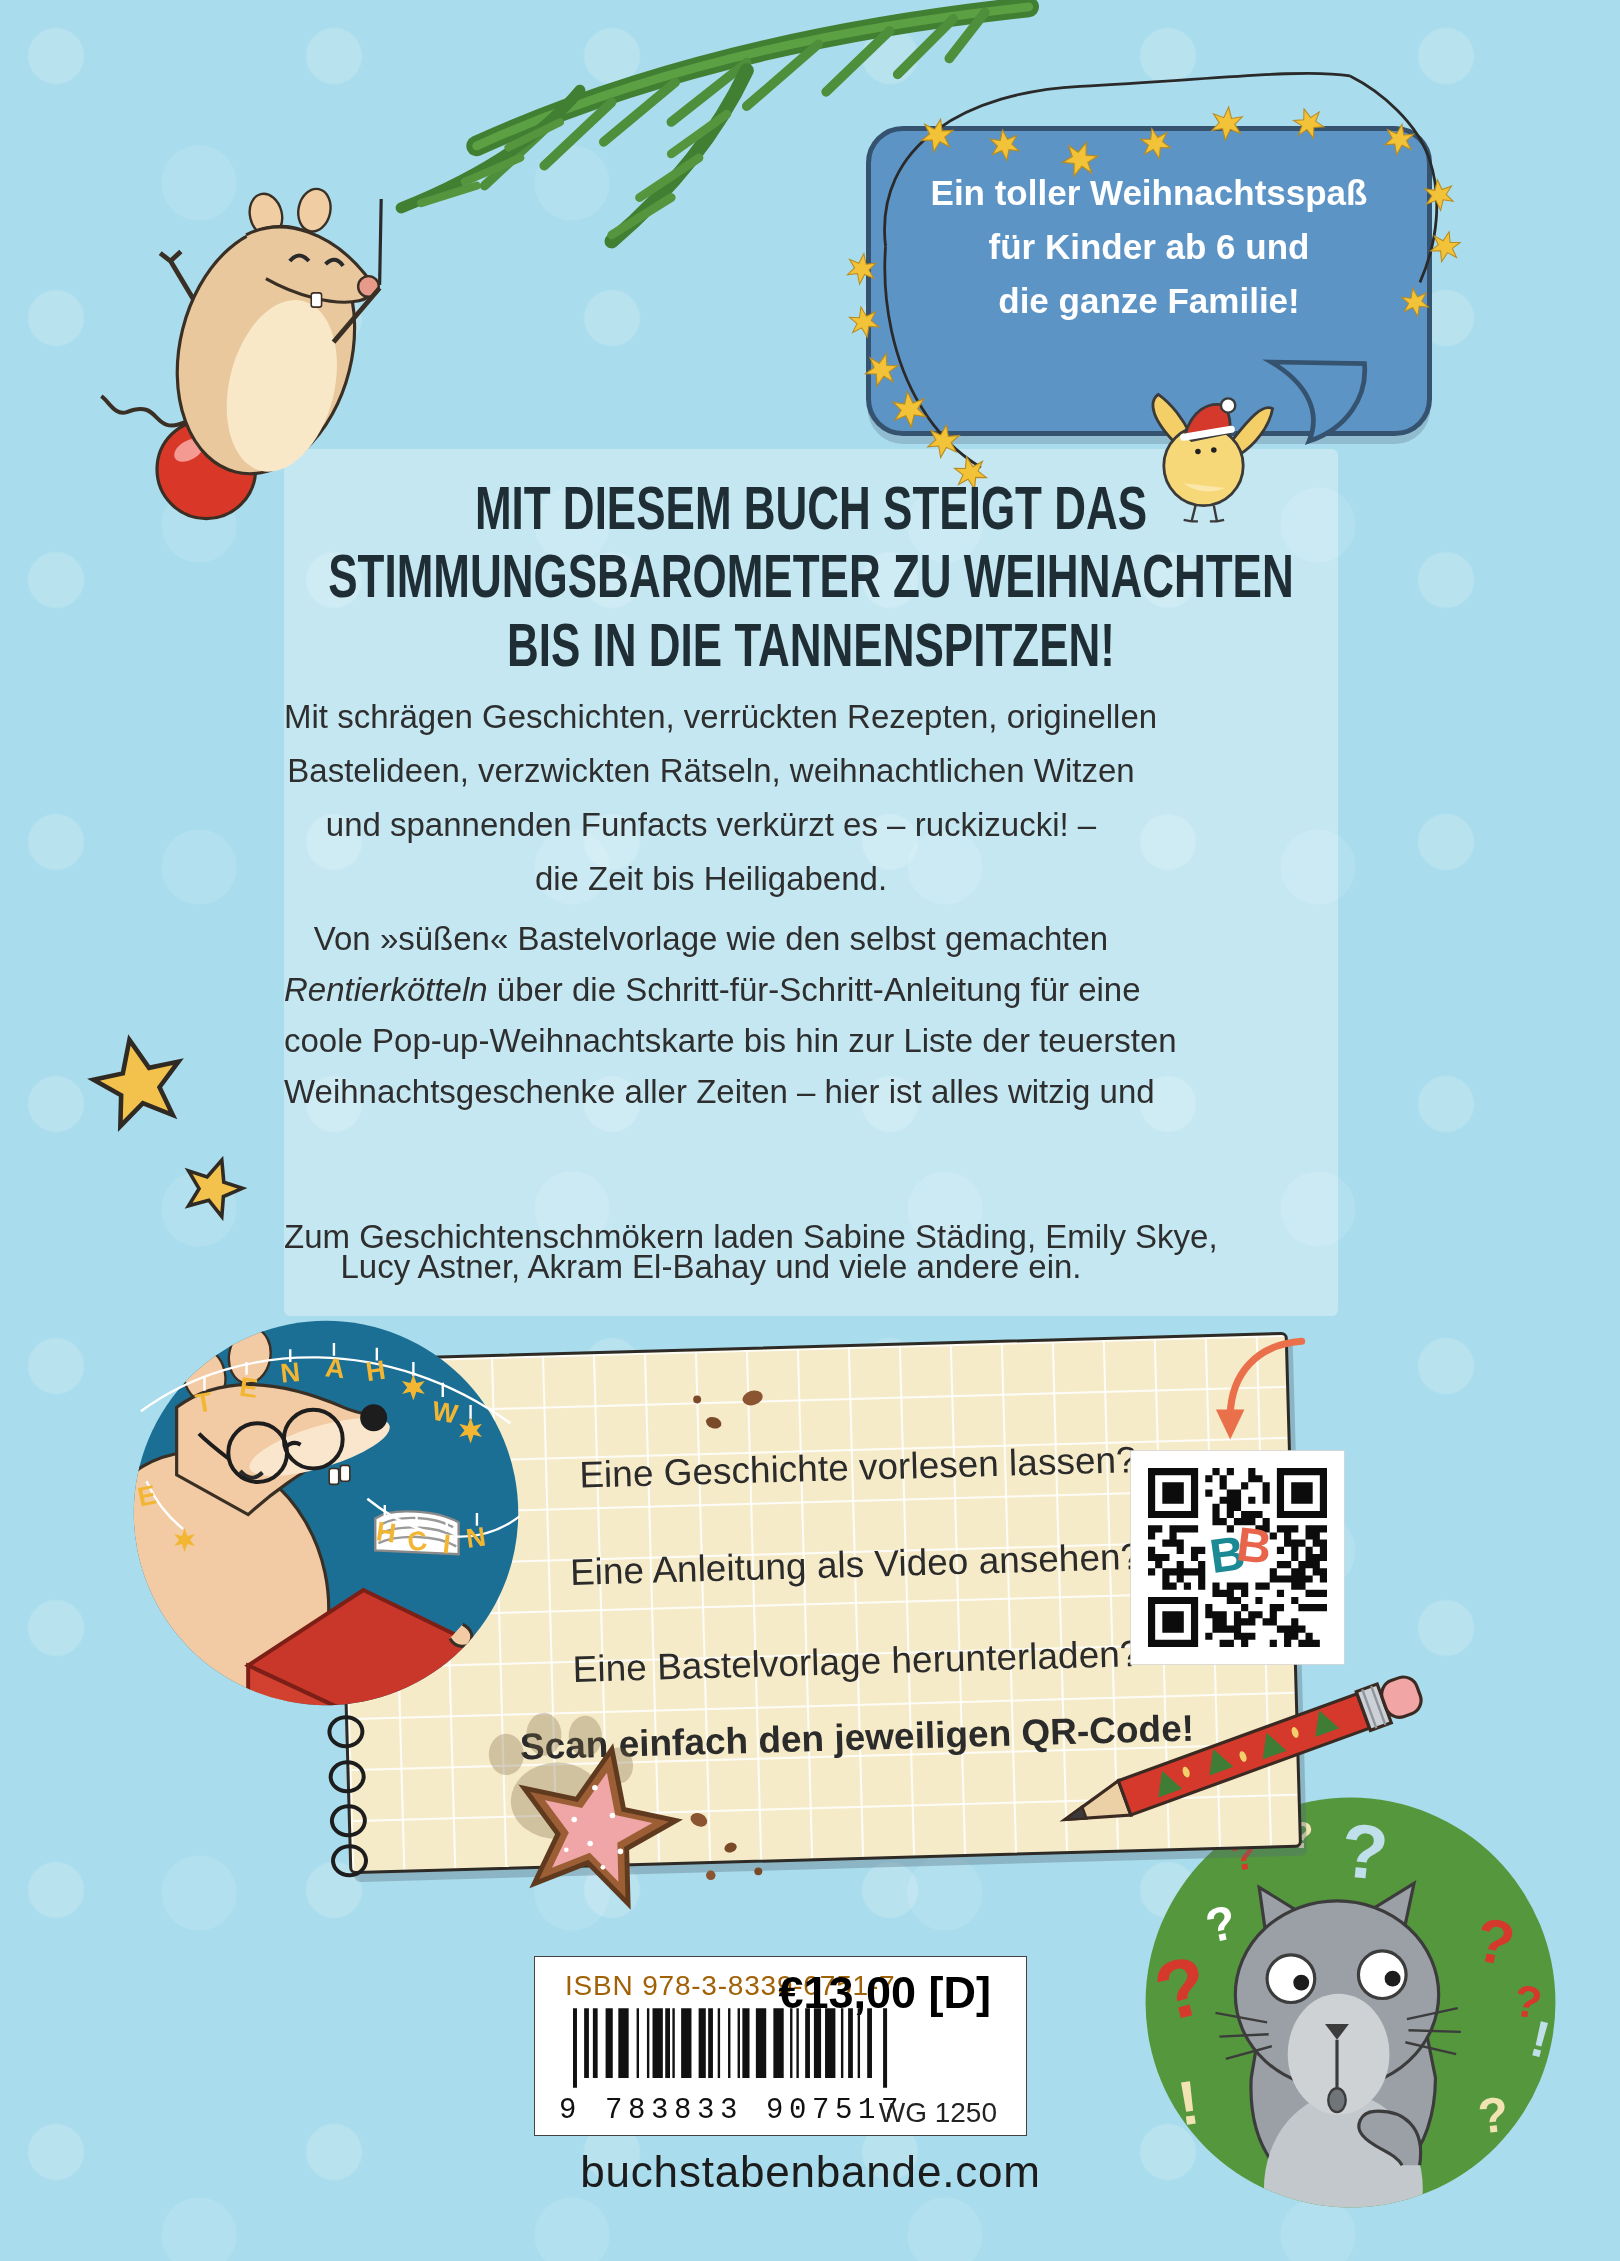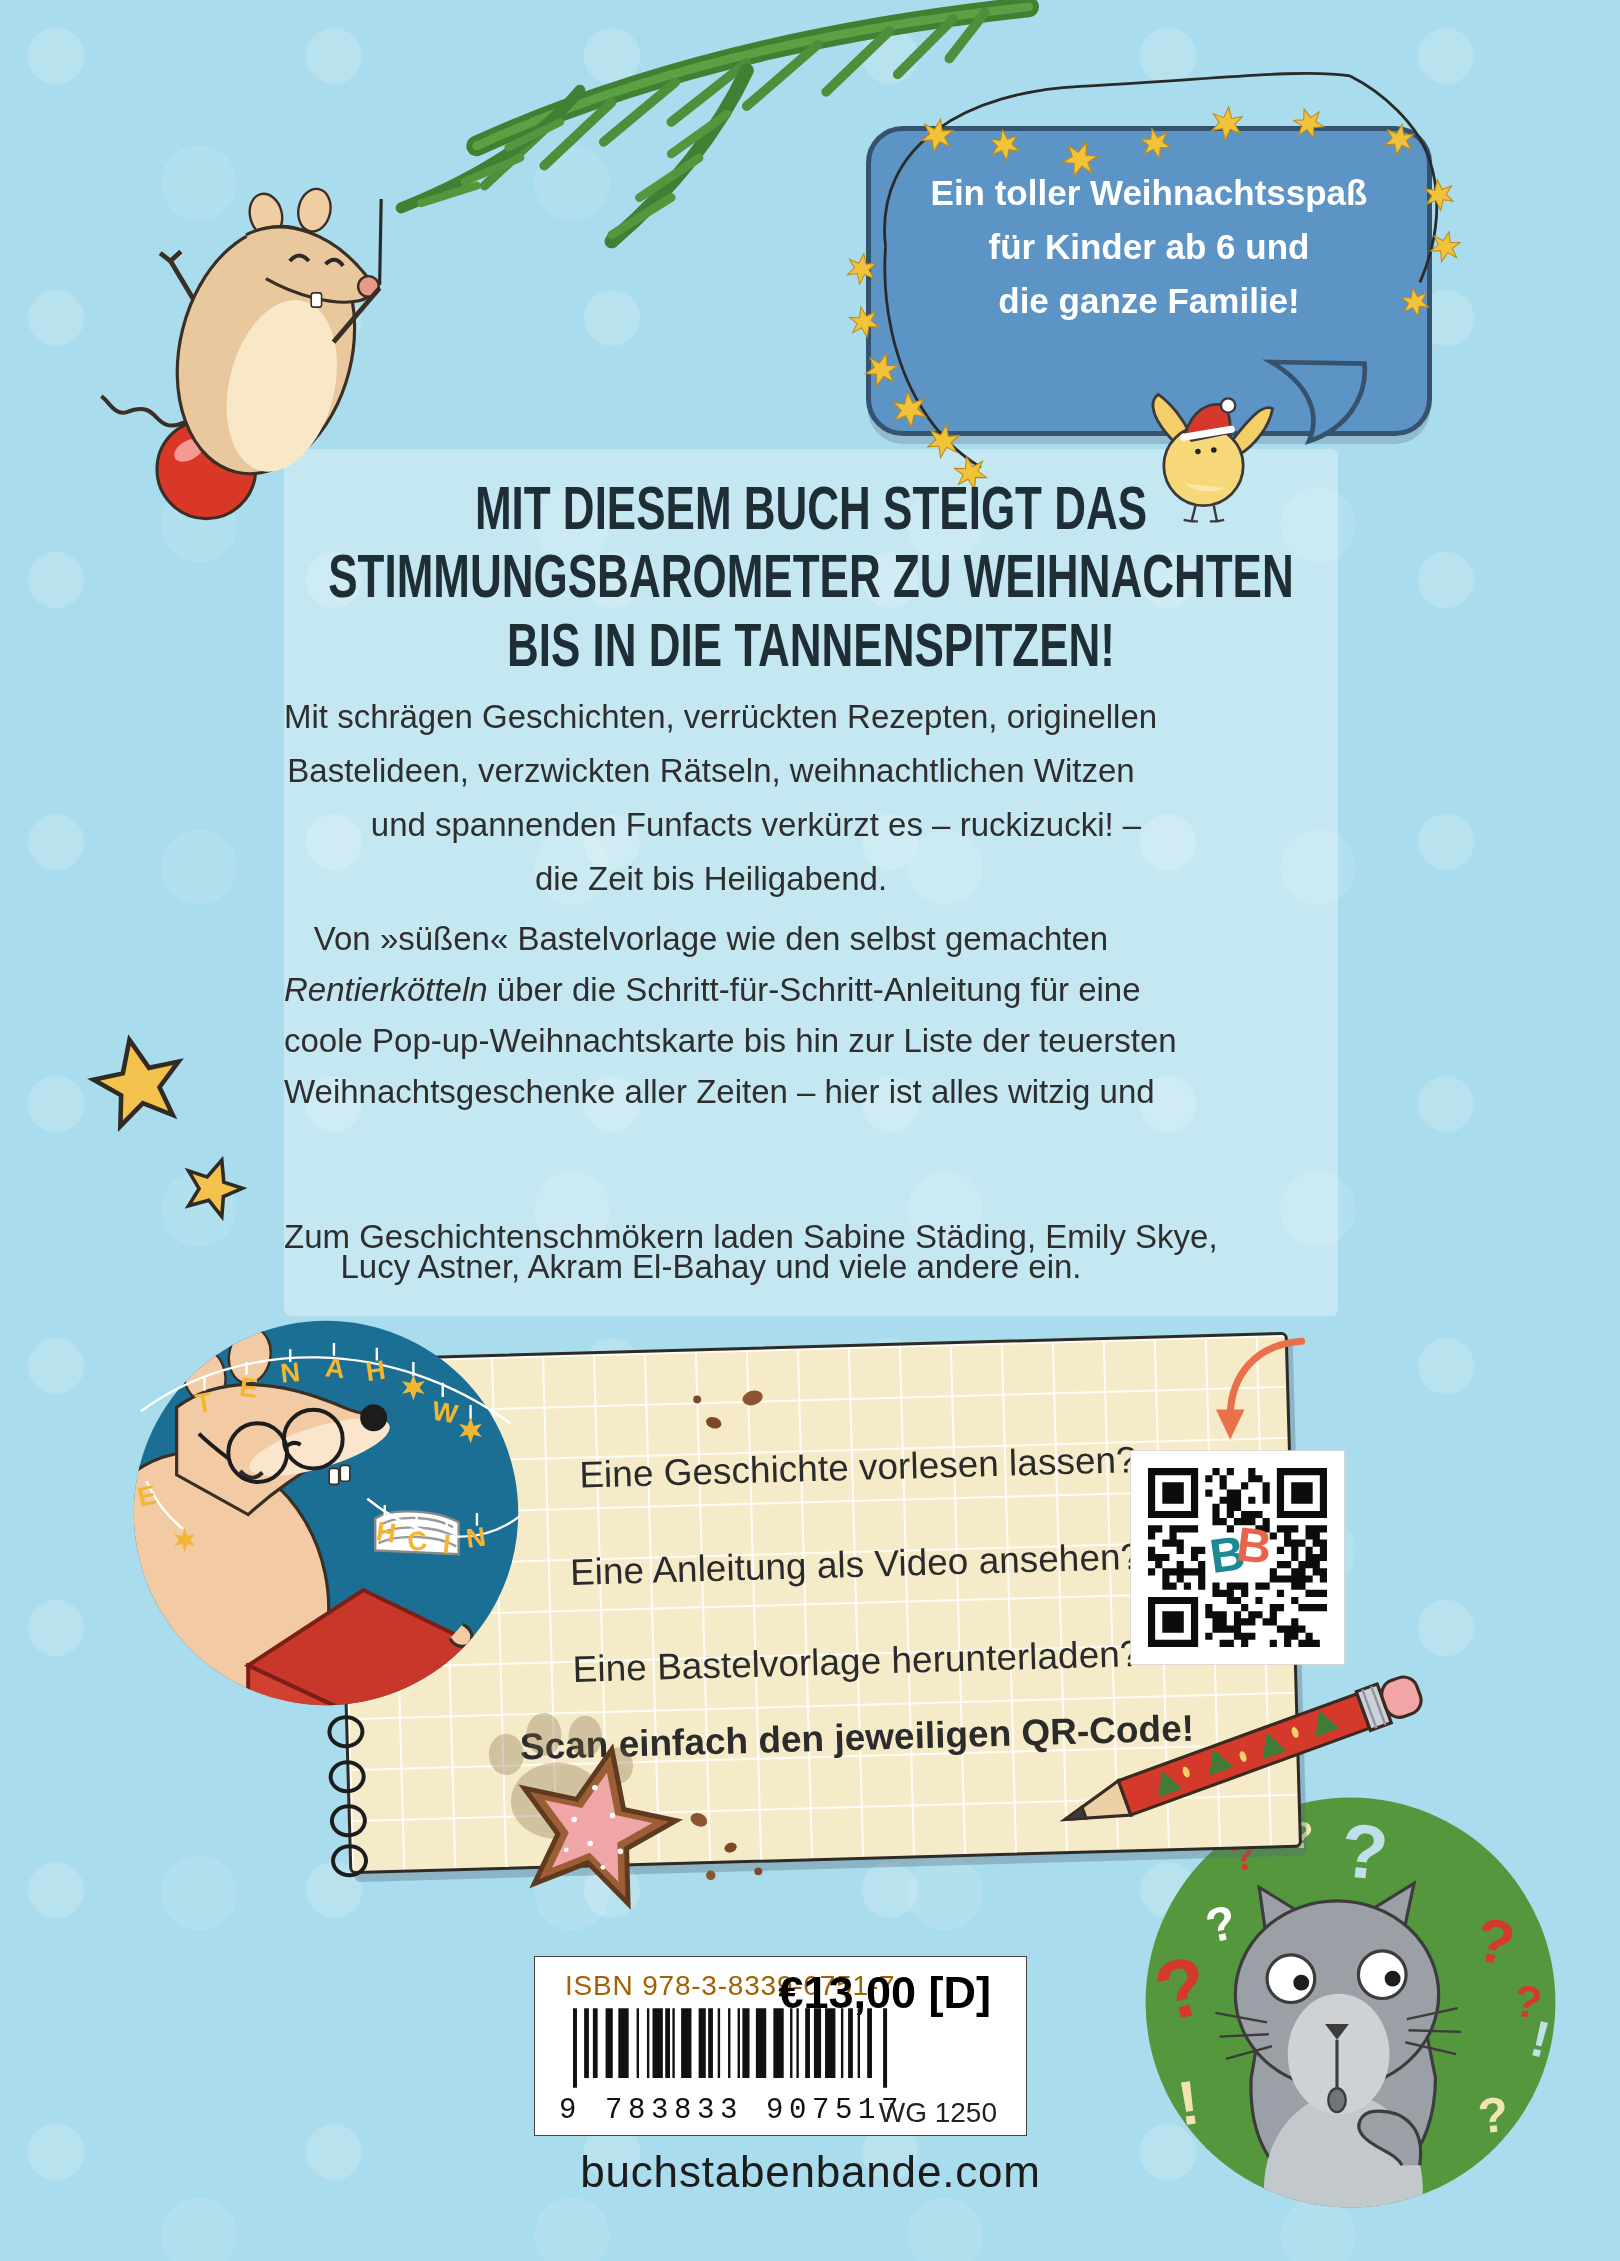--- a/index.html
+++ b/index.html
@@ -170,21 +170,21 @@
     <circle cx="88" cy="80" r="3.5" fill="#222"></circle>
       <circle cx="108" cy="78" r="3.5" fill="#222"></circle>
   </svg>
 
   <div class="abs h-line" style="top:483px;">MIT DIESEM BUCH STEIGT DAS</div>
   <div class="abs h-line" style="top:551px;">STIMMUNGSBAROMETER ZU WEIHNACHTEN</div>
   <div class="abs h-line" style="top:620px;">BIS IN DIE TANNENSPITZEN!</div>
 
   <div class="abs b-line" style="top:698px;">Mit schrägen Geschichten, verrückten Rezepten, originellen</div>
   <div class="abs b-line" style="top:752px;">Bastelideen, verzwickten Rätseln, weihnachtlichen Witzen</div>
-  <div class="abs b-line" style="top:806px;padding-left:45px;">und spannenden Funfacts verkürzt es – ruckizucki! –</div>
+  <div class="abs b-line" style="top:806px;">und spannenden Funfacts verkürzt es – ruckizucki! –</div>
   <div class="abs b-line" style="top:860px;">die Zeit bis Heiligabend.</div>
 
   <div class="abs b-line" style="top:920px;">Von »süßen« Bastelvorlage wie den selbst gemachten</div>
   <div class="abs b-line" style="top:971px;"><span class="it">Rentierkötteln</span><span> über die Schritt-für-Schritt-Anleitung für eine</span></div>
   <div class="abs b-line" style="top:1022px;">coole Pop-up-Weihnachtskarte bis hin zur Liste der teuersten</div>
   <div class="abs b-line" style="top:1073px;">Weihnachtsgeschenke aller Zeiten – hier ist alles witzig und</div>
 
   <div class="abs b-line" style="top:1218px;">Zum Geschichtenschmökern laden Sabine Städing, Emily Skye,</div>
   <div class="abs b-line" style="top:1248px;">Lucy Astner, Akram El-Bahay und viele andere ein.</div>
 

